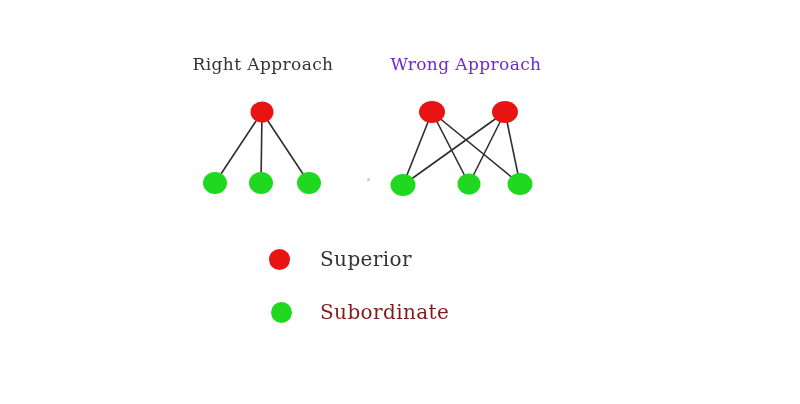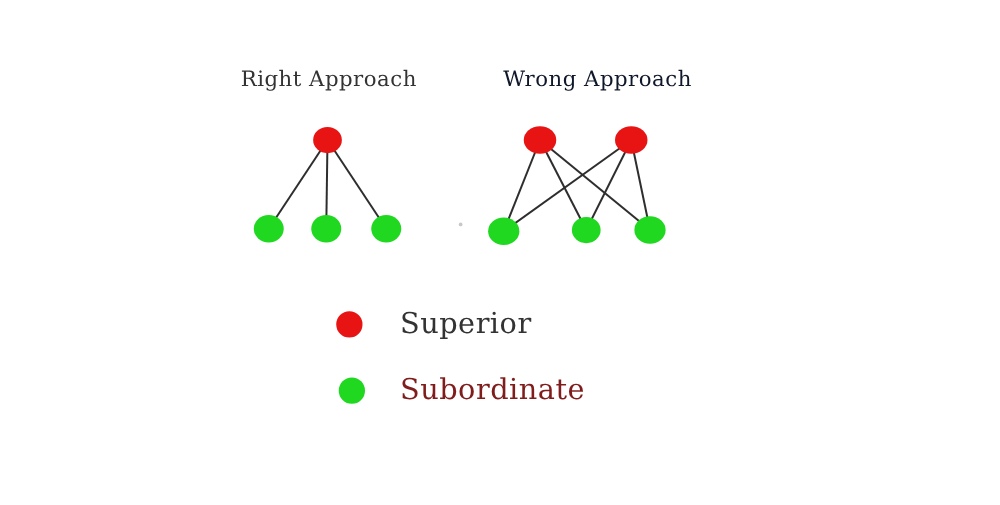--- a/index.html
+++ b/index.html
@@ -28,21 +28,21 @@
     color: #333333;
     white-space: nowrap;
   }
   .legend-swatch {
     position: absolute;
     border-radius: 50%;
   }
   .legend-label {
     position: absolute;
     transform: translateY(-50%);
-    font-size: 23px;
+    font-size: 20px;
     letter-spacing: 0.4px;
     color: #333333;
     white-space: nowrap;
   }
   .stray-mark {
     position: absolute;
     width: 3px;
     height: 3px;
     border-radius: 50%;
     background: #9a9a9a;
@@ -70,21 +70,21 @@
       <line x1="505" y1="112" x2="520" y2="184" stroke="#2e2e2e" stroke-width="1.6"></line>
       <ellipse cx="432" cy="112" rx="13" ry="11" fill="#e81414"></ellipse>
       <ellipse cx="505" cy="112" rx="13" ry="11" fill="#e81414"></ellipse>
       <ellipse cx="403" cy="185" rx="12.5" ry="11" fill="#1fd81f"></ellipse>
       <ellipse cx="469" cy="184" rx="11.5" ry="10.5" fill="#1fd81f"></ellipse>
       <ellipse cx="520" cy="184" rx="12.5" ry="11" fill="#1fd81f"></ellipse>
     </svg>
 
   <div class="panel-title" style="left: 263px; top: 54px; color: rgb(51, 51, 51);">Right Approach</div>
 
-  <div class="panel-title" style="left: 478px; top: 54px; color: #0f172a;">Wrong Approach</div>
+  <div class="panel-title" style="left: 466px; top: 54px; color: #6d28d9;">Wrong Approach</div>
 
   <div>
     <span class="legend-swatch" style="left: 268.5px; top: 248.5px; width: 21px; height: 21px; background: rgb(232, 20, 20);"></span>
     <span class="legend-label" style="left: 320px; top: 259px; color: rgb(51, 51, 51);">Superior</span>
 
     <span class="legend-swatch" style="left: 270.5px; top: 301.5px; width: 21px; height: 21px; background: rgb(31, 216, 31);"></span>
     <span class="legend-label" style="left: 320px; top: 312px; color: #7f1d1d;">Subordinate</span>
   </div>
 
   <span class="stray-mark" style="left: 367px; top: 178px;"></span>

